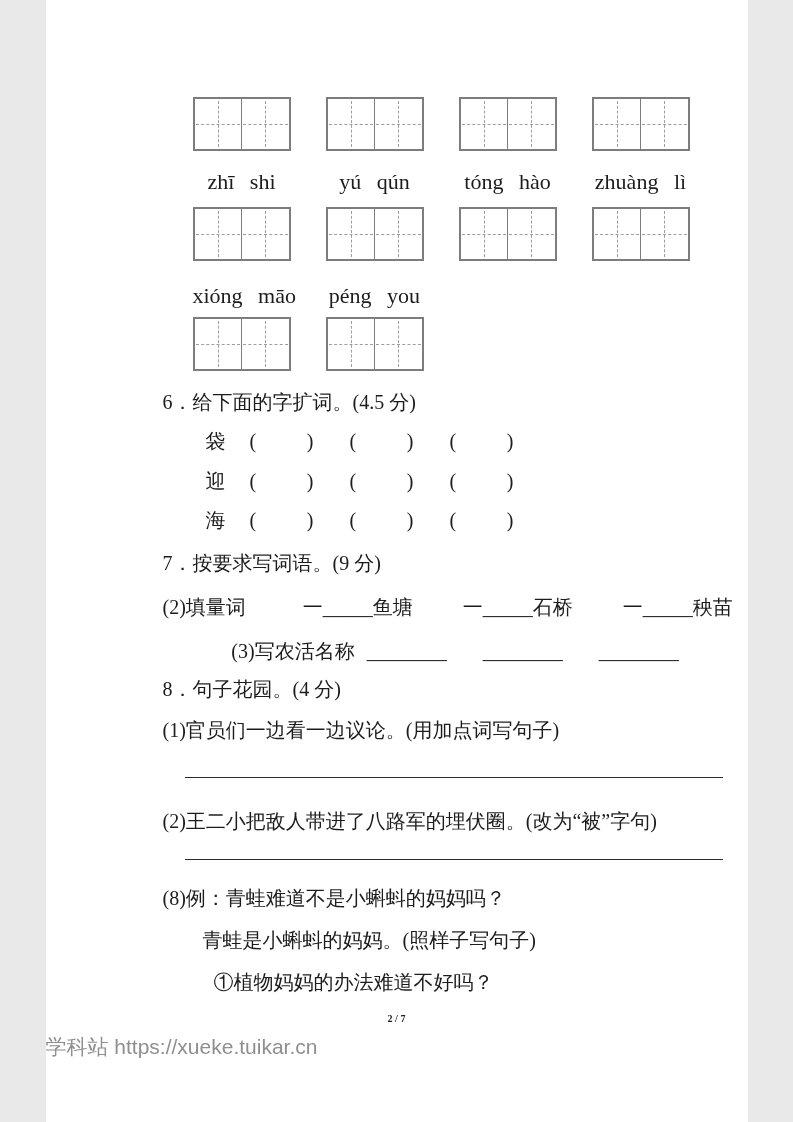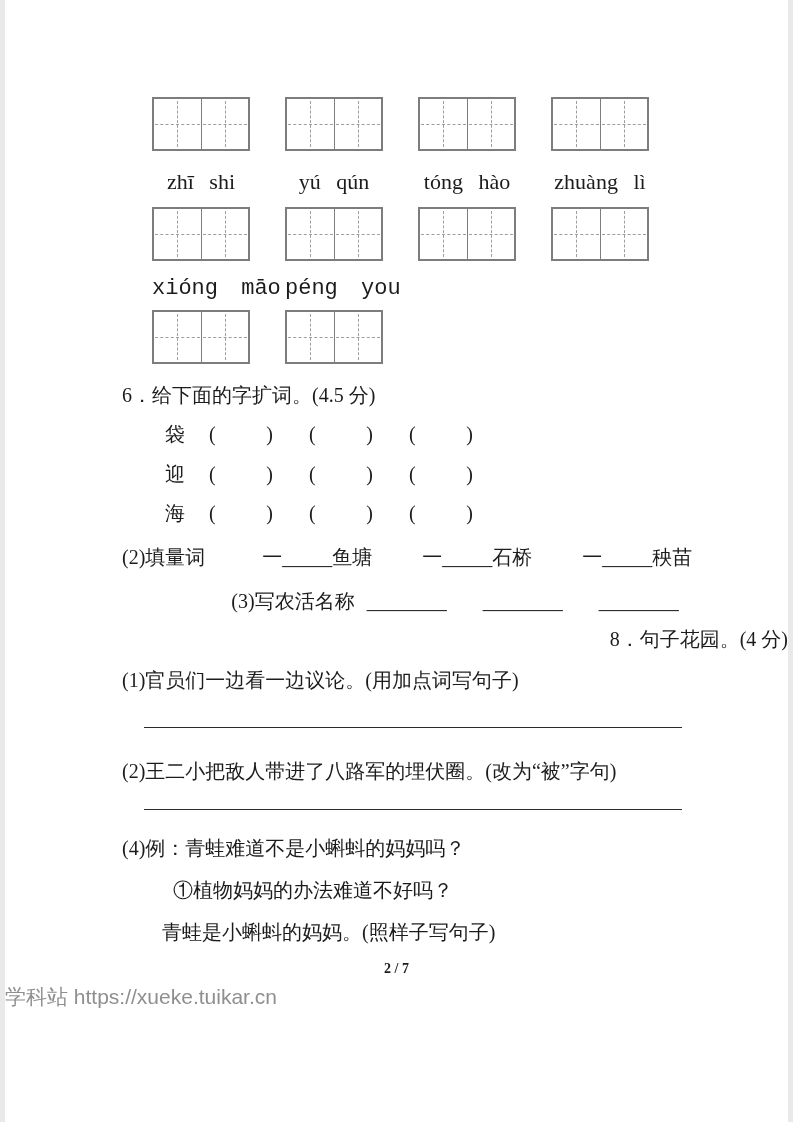--- a/index.html
+++ b/index.html
@@ -1,17 +1,17 @@
 <!DOCTYPE html>
 <html><head>
 <meta charset="utf-8">
 <style>
   html,body{margin:0;padding:0;background:#e9e9e9;}
   .page{
-    width:783px;height:1122px;margin:0 auto;background:#ffffff;
+    width:702px;height:1122px;margin:0 auto;background:#ffffff;
     position:relative;overflow:hidden;
     font-family:"Liberation Serif","DejaVu Serif",serif;
     color:#1c1c1c;font-size:20px;
   }
   
   .grid-row{display:flex;gap:35px;margin-left:147px;}
   .wgrid{width:98px;height:54px;border:2px solid #7d7d7d;box-sizing:border-box;display:flex;background:#fff;}
   .wcell{flex:1;position:relative;}
   .wcell + .wcell{border-left:1.5px solid #7d7d7d;}
   .wcell::before{content:"";position:absolute;left:50%;top:2px;bottom:2px;border-left:1px dashed #9e9e9e;}
@@ -27,32 +27,32 @@
   .blank{letter-spacing:0;}
   .gap25{margin-left:25px;}
   .gap12{margin-left:12px;}
   .gap36{margin-left:36px;}
   .qgroup{margin-left:57px;}
   .qgroup + .qgroup{margin-left:50px;}
   .answer-line{width:538px;margin-left:139px;height:0;border-bottom:1.6px solid #2b2b2b;}
   .indent-b{margin-left:157px;}
   .indent-c{margin-left:168px;}
   
-  .page-num{text-align:center;font-weight:bold;font-size:14px;line-height:16px;}
+  .page-num{text-align:center;font-weight:bold;font-size:10px;line-height:16px;}
   .watermark{
     font-size:21px;line-height:24px;color:#8f8f8f;
     font-family:"Liberation Sans","DejaVu Sans",sans-serif;
     text-decoration:none;display:block;
   }
   
   .mt-row1{margin-top:97px;}  .mt-pin1{margin-top:17px;}  .mt-row2{margin-top:11px;}
-  .mt-pin2{margin-top:14px;font-family:Liberation Mono, monospace;}  .mt-row3{margin-top:7px;}
+  .mt-pin2{margin-top:21px;}  .mt-row3{margin-top:7px;}
   .mt-q6{margin-top:18px;}    .mt-ext1{margin-top:13px;}  .mt-ext2{margin-top:14px;}
   .mt-ext3{margin-top:13px;}  .mt-q7{margin-top:17px;}    .mt-q71{margin-top:16px;}
-  .mt-q72{margin-top:18px;}   .mt-q73{margin-top:18px;text-align:center;}   .mt-q8{margin-top:12px;text-align:right;}
+  .mt-q72{margin-top:18px;}   .mt-q73{margin-top:18px;text-align:center;}   .mt-q8{margin-top:12px;}
   .mt-q81{margin-top:15px;}   .mt-line1{margin-top:34px;} .mt-q82{margin-top:30px;}
   .mt-line2{margin-top:25px;} .mt-q83{margin-top:25px;}   .mt-q83b{margin-top:16px;}
   .mt-q83c{margin-top:16px;}  .mt-pnum{margin-top:16px;}  .mt-wm{margin-top:8px;}
 </style>
 </head>
 <body>
 
 <div class="page">
 
   <div class="grid-row mt-row1">
@@ -157,35 +157,36 @@
     <span class="paren-group">
         <span>(</span>
         <span>)</span>
       </span>
     <span class="paren-group">
         <span>(</span>
         <span>)</span>
       </span>
   </div>
 
+  <div class="tline mt-q7">7．按要求写词语。(9 分)</div>
 
 
   <div class="tline mt-q72">
     <span>(2)填量词</span><span class="qgroup"><span>一</span><span class="blank">_____</span><span>鱼塘</span></span><span class="qgroup"><span>一</span><span class="blank">_____</span><span>石桥</span></span><span class="qgroup"><span>一</span><span class="blank">_____</span><span>秧苗</span></span>
   </div>
 
   <div class="tline mt-q73">
     <span>(3)写农活名称</span><span class="blank gap12">________</span><span class="blank gap36">________</span><span class="blank gap36">________</span>
   </div>
 
   <div class="tline mt-q8">8．句子花园。(4 分)</div>
   <div class="tline mt-q81">(1)官员们一边看一边议论。(用加点词写句子)</div>
   <div class="answer-line mt-line1"></div>
   <div class="tline mt-q82">(2)王二小把敌人带进了八路军的埋伏圈。(改为“被”字句)</div>
   <div class="answer-line mt-line2"></div>
-  <div class="tline mt-q83">(4)例：青蛙难道不是小蝌蚪的妈妈吗？</div>
+  <div class="tline mt-q83">(8)例：青蛙难道不是小蝌蚪的妈妈吗？</div>
+  <div class="tline indent-b mt-q83b">青蛙是小蝌蚪的妈妈。(照样子写句子)</div>
   <div class="tline indent-c mt-q83c">①植物妈妈的办法难道不好吗？</div>
-  <div class="tline indent-b mt-q83b">青蛙是小蝌蚪的妈妈。(照样子写句子)</div>
 
   <div class="page-num mt-pnum">2 / 7</div>
   <a class="watermark mt-wm">学科站 https://xueke.tuikar.cn</a>
 
 </div>
 
 </body></html>

